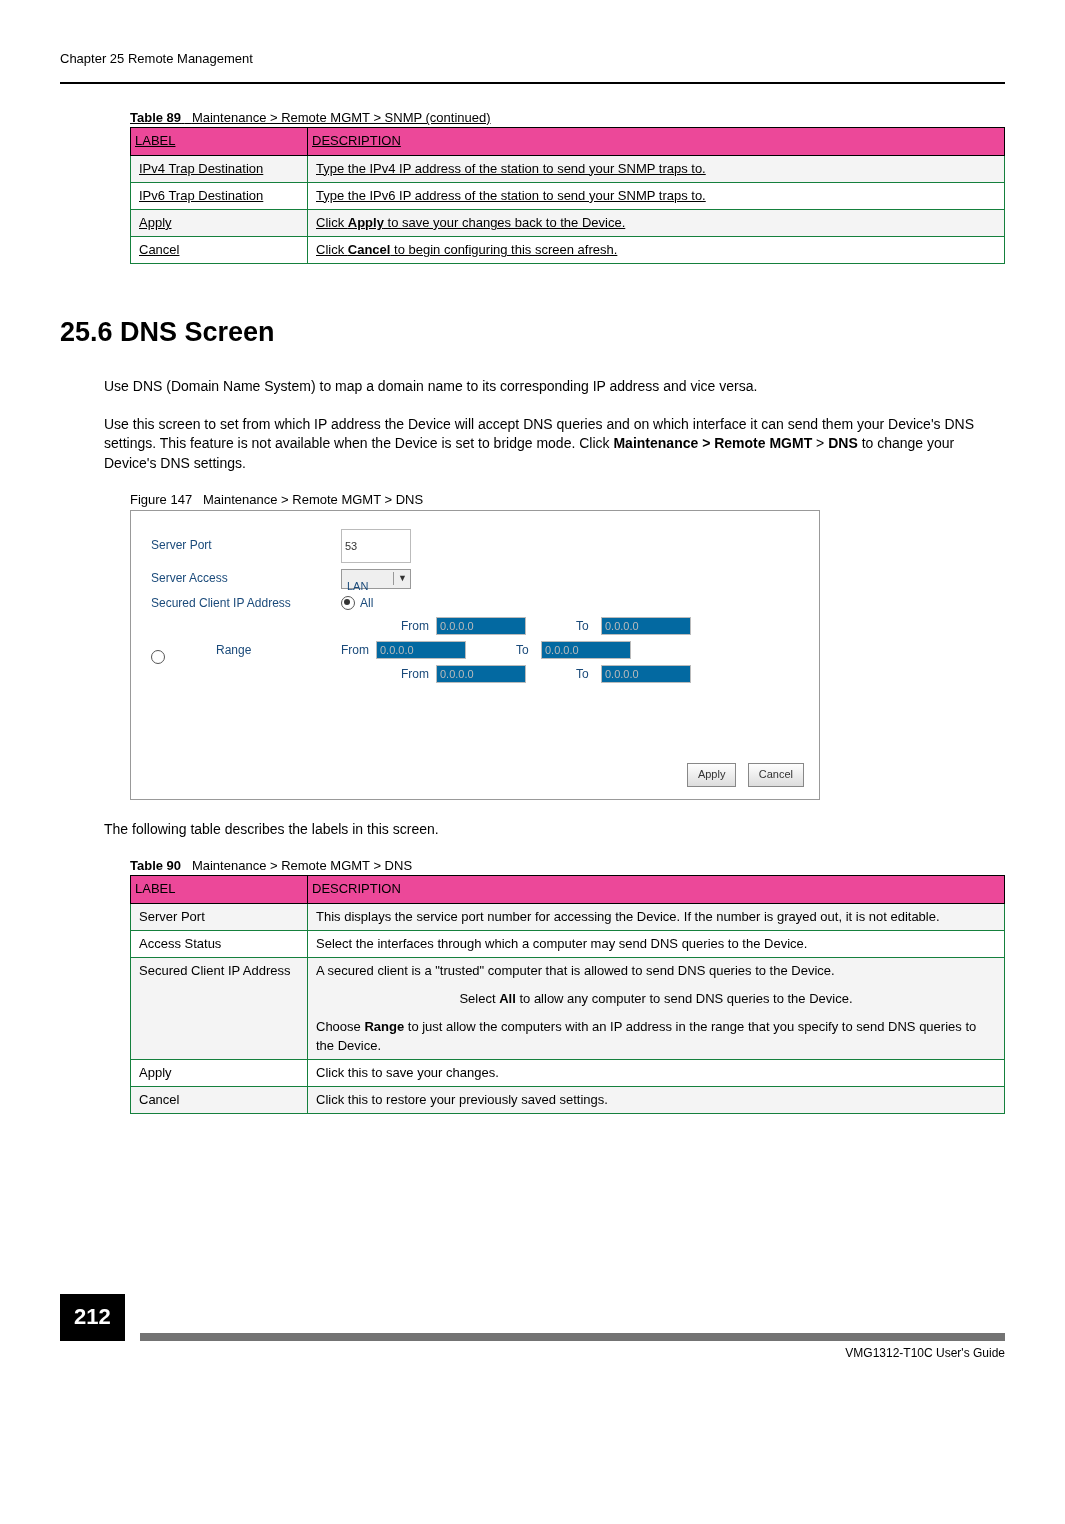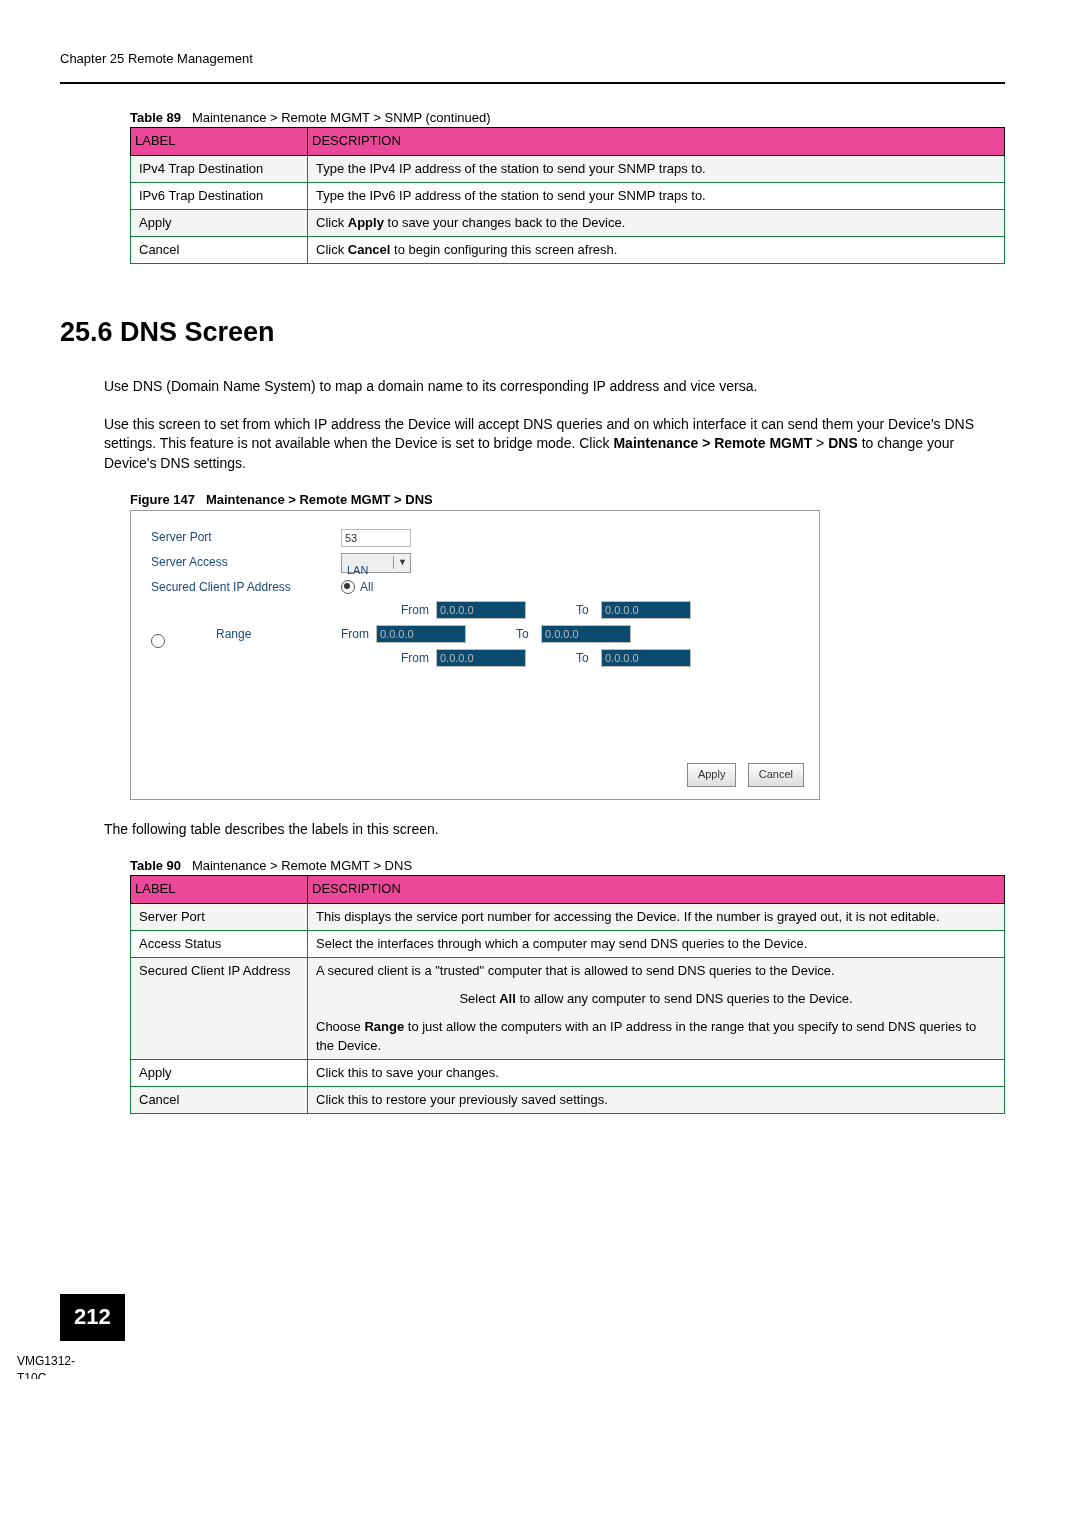--- a/index.html
+++ b/index.html
@@ -56,23 +56,24 @@
   }
   .body-para {
     margin: 0 0 18px 44px;
     font-size: 14px;
   }
   .figure-caption {
     margin: 0 0 0 70px;
     font-size: 13px;
     font-weight: bold;
   }
-  .figure-caption span { font-weight: bold; }
+  .figure-caption span { font-weight: normal; }
   .section-body {
     margin-left: 70px;
+    text-decoration: underline;
   }
   .screenshot-box {
     border: 1px solid #999;
     width: 690px;
     height: 290px;
     margin: 0 0 20px 70px;
     box-sizing: border-box;
     padding: 18px 20px 10px 20px;
     font-family: Tahoma, sans-serif;
     font-size: 12px;
@@ -87,21 +88,21 @@
   }
   .screenshot-label {
     width: 190px;
     flex: 0 0 190px;
   }
   .screenshot-input {
     width: 70px;
     height: 18px;
     border: 1px solid #bbb;
     font-size: 11px;
-    padding: 0 3px;
+    padding: 16px 3px;
     color: #333;
     box-sizing: border-box;
   }
   .dropdown {
     border: 1px solid #999;
     display: inline-flex;
     align-items: center;
     height: 18px;
     background: #efefef;
     font-size: 11px;
@@ -138,21 +139,21 @@
   }
   .range-inner {
     display: flex;
     align-items: center;
   }
   .range-inner .lbl1 { width: 60px; flex:0 0 60px; }
   .ip-field {
     width: 90px;
     height: 18px;
     border: 1px solid #bbb;
-    background: #0c4a6e;
+    background: #0369a1;
     color: #bbb;
     font-size: 11px;
     padding: 0 3px;
     box-sizing: border-box;
   }
   .to-label {
     margin: 0 5px 0 50px;
     width: 20px;
     flex: 0 0 20px;
   }
@@ -182,23 +183,22 @@
     padding: 3px 10px;
     color: #333;
     margin-left: 8px;
   }
   .table-wrap-2 {
     margin-left: 70px;
   }
   .bold { font-weight: bold; }
   .footer {
     display: flex;
-    align-items: flex-start;
+    align-items: flex-end;
     margin-top: 180px;
-    flex-direction: column;
   }
   .page-num {
     background: #000;
     color: #fff;
     font-weight: bold;
     font-size: 22px;
     padding: 8px 14px;
   }
   .footer-line {
     flex: 1;

